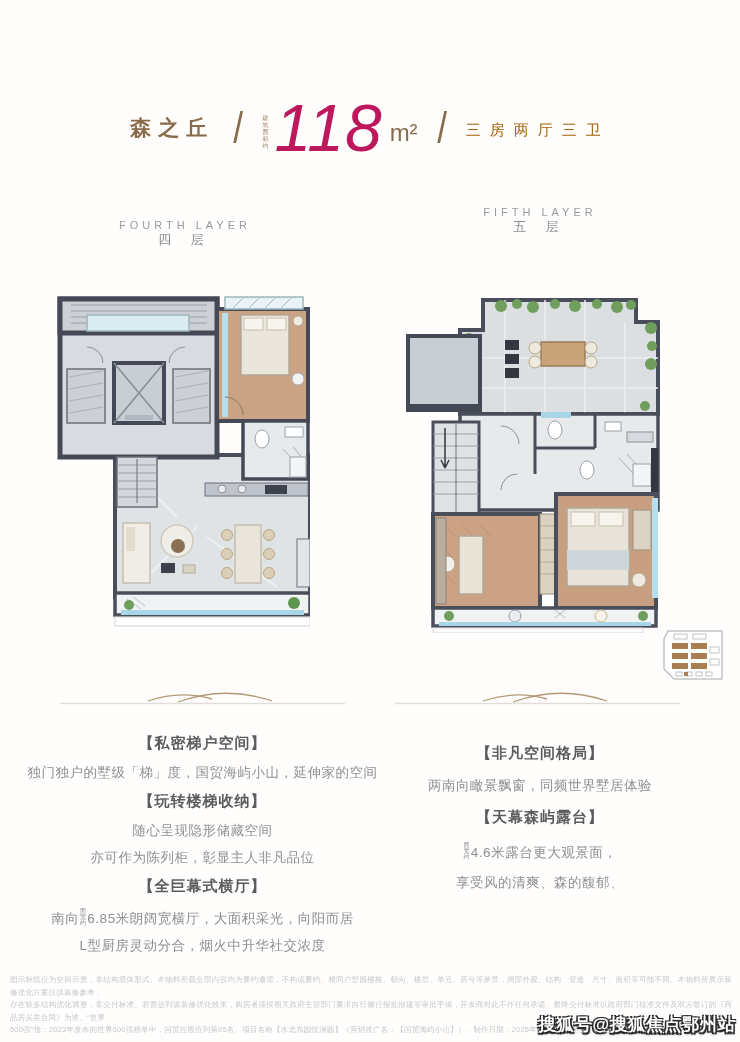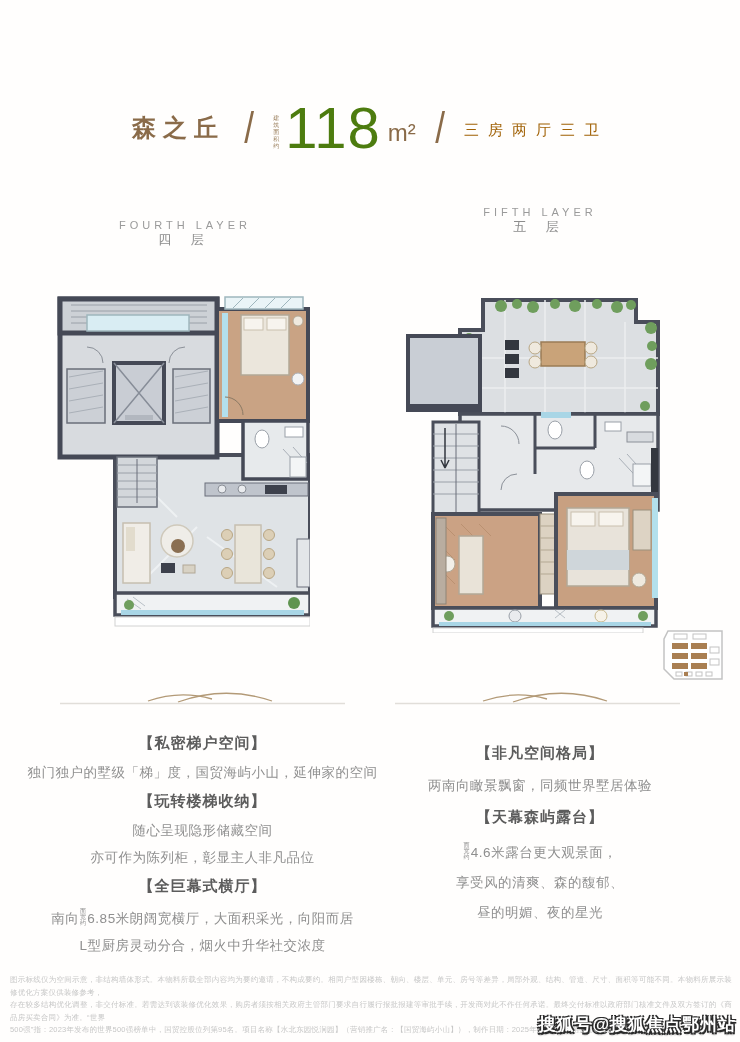--- a/index.html
+++ b/index.html
@@ -10,34 +10,34 @@
     overflow:hidden;position:relative;
   }
   .page{position:absolute;inset:0;background:#fffefd;}
 
   
   .header{
     position:absolute;top:86px;left:0;right:0;height:84px;
     display:flex;justify-content:center;align-items:center;gap:18px;
   }
   .project-name{
-    font-size:24px;color:#8a6b49;letter-spacing:7px;font-weight:600;
+    font-size:21px;color:#8a6b49;letter-spacing:7px;font-weight:600;
     font-family:"Liberation Serif","DejaVu Serif",serif;
   }
   .hdr-slash{
     font-size:44px;color:#8a6b49;font-weight:100;
     transform:scaleX(.8);line-height:40px;
   }
   .area-group{display:flex;align-items:center;gap:3px;}
   .area-prefix{
     display:inline-block;width:9px;font-size:6px;line-height:7px;
     color:#9a7f5d;word-break:break-all;margin-top:8px;
   }
   .area-value{
-    font-size:58px;color:#4d7c0f;letter-spacing:1px;line-height:58px;
+    font-size:66px;color:#be185d;letter-spacing:1px;line-height:58px;font-style:italic;
   }
   .area-unit{font-size:24px;color:#8a6b49;margin-top:10px;margin-left:4px;}
   .layout-badge{font-size:15px;color:#a16207;letter-spacing:9px;margin-top:4px;}
 
   
   .plan-label{position:absolute;text-align:center;}
   .plan-label .en{font-size:11px;color:#9a9a9a;letter-spacing:4px;}
   .plan-label .cn{font-size:13px;color:#8c8c8c;letter-spacing:8px;}
   .label-left{top:219px;left:60px;width:250px;}
   .label-right{top:206px;left:415px;width:250px;}
@@ -357,21 +357,20 @@
   </div>
 
   <div class="col col-right">
     <div class="sec-title">【非凡空间格局】</div>
     <div class="sec-line">两南向瞰景飘窗，同频世界墅居体验</div>
     <div class="sec-title">【天幕森屿露台】</div>
     <div class="sec-line">
       <span class="tiny-stack">面宽约</span><span>4.6米露台更大观景面，</span>
     </div>
     <div class="sec-line">享受风的清爽、森的馥郁、</div>
-    <div class="sec-line">昼的明媚、夜的星光</div>
   </div>
 
   <div class="disclaimer">
     <div>图示标线仅为空间示意，非结构墙体形式。本物料所载全部内容均为要约邀请，不构成要约。相同户型因楼栋、朝向、楼层、单元、房号等差异，局部外观、结构、管道、尺寸、面积等可能不同。本物料所展示装修优化方案仅供装修参考，</div>
     <div>存在较多结构优化调整，非交付标准。若需达到该装修优化效果，购房者须按相关政府主管部门要求自行履行报批报建等审批手续，开发商对此不作任何承诺。最终交付标准以政府部门核准文件及双方签订的《商品房买卖合同》为准。“世界</div>
     <div>500强”指：2023年发布的世界500强榜单中，国贸控股位列第95名。项目名称【水北东园悦涧园】（营销推广名：【国贸海屿小山】），制作日期：2025年3月，敬请留意最新宣传物料。</div>
   </div>
 
   <div class="watermark">搜狐号@搜狐焦点鄂州站</div>
 

